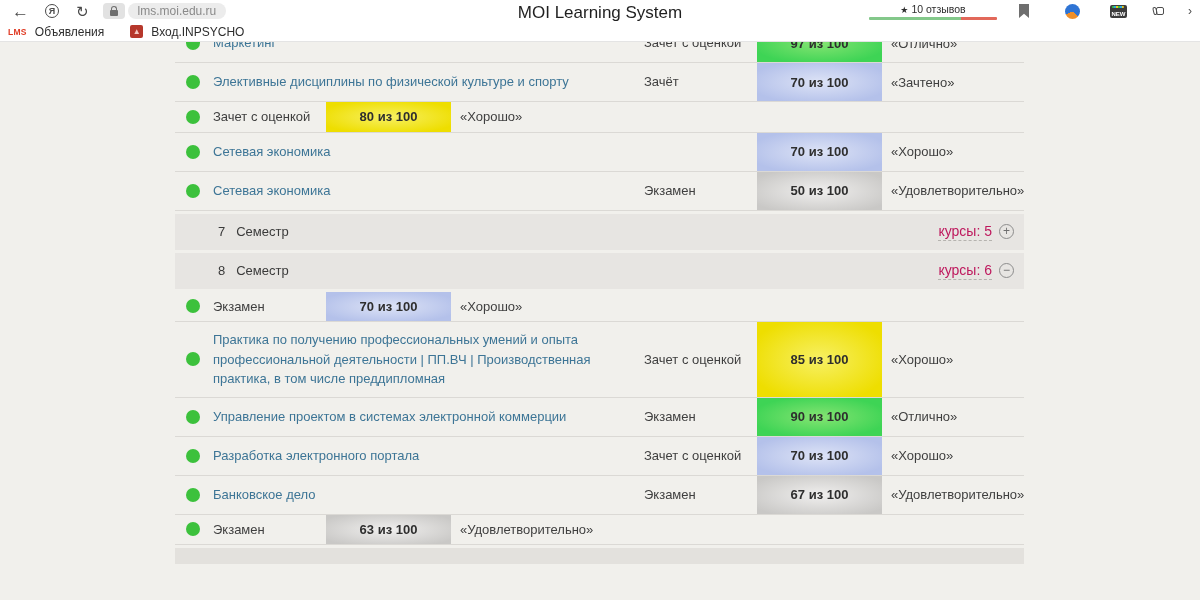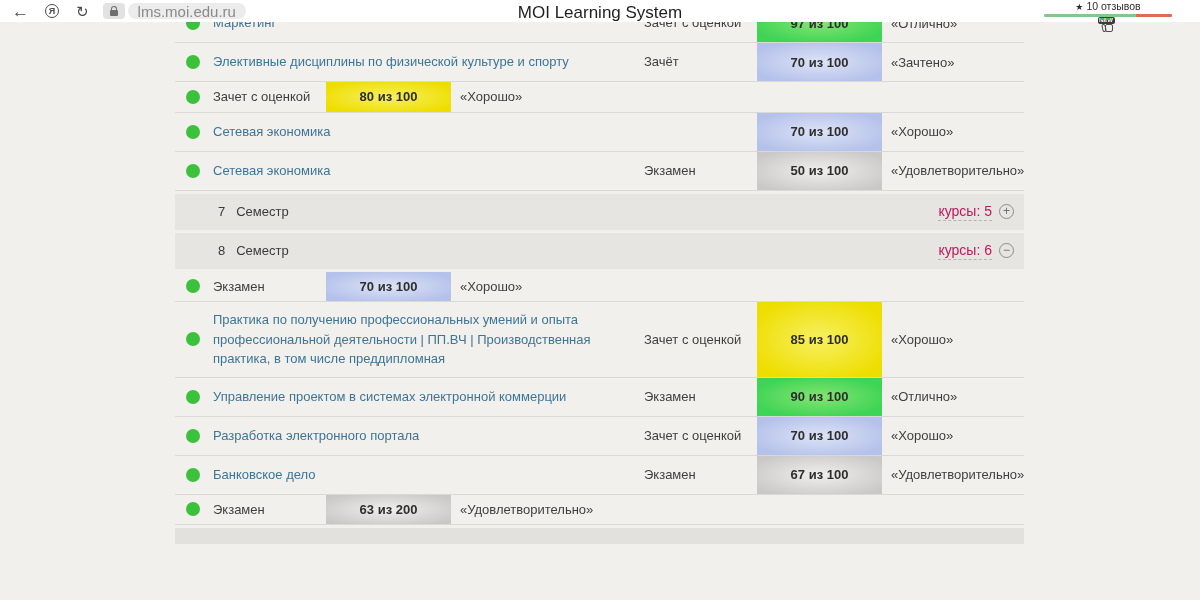--- a/index.html
+++ b/index.html
@@ -9,23 +9,23 @@
 
   
   .toolbar { height:22px; background:#fff; display:flex; align-items:center; padding-left:12px; position:relative; flex:0 0 auto; }
   .tb-btn { color:#4a4a4a; cursor:pointer; display:flex; align-items:center; justify-content:center; }
   .back { font-size:17px; margin-right:16px; line-height:1; }
   .ya-circle { width:14px; height:14px; border:1.4px solid #4a4a4a; border-radius:50%; font-size:9px; font-weight:bold; margin-right:17px; }
   .refresh { font-size:15px; margin-right:14px; line-height:1; }
   .lock-pill { background:#e2e2e2; border-radius:4px; width:22px; height:16px; display:flex; flex-direction:column; align-items:center; justify-content:center; margin-right:3px; cursor:pointer; }
   .lock-shackle { width:6px; height:4px; border:1.5px solid #6e6e6e; border-bottom:none; border-radius:3px 3px 0 0; }
   .lock-body { width:8px; height:6px; background:#6e6e6e; border-radius:1px; }
-  .url-pill { background:#ececec; border-radius:8px; height:16px; padding:0 10px; display:flex; align-items:center; font-size:15px; color:#8a8a8a; cursor:text; }
+  .url-pill { background:#ececec; border-radius:8px; height:16px; padding:0 10px; display:flex; align-items:center; font-size:12px; color:#8a8a8a; cursor:text; }
   .win-title { position:absolute; left:50%; top:3px; transform:translateX(-50%); font-size:17px; color:#1f1f1f; white-space:nowrap; }
-  .tb-right { position:absolute; right:6px; top:0; height:22px; display:flex; align-items:center; gap:0;flex-direction:column; }
+  .tb-right { position:absolute; right:6px; top:0; height:22px; display:flex; align-items:center; gap:0; }
   .rating { display:flex; flex-direction:column; align-items:center; margin-right:22px; cursor:pointer; }
   .rating-text { font-size:10.5px; color:#2e2e2e; white-space:nowrap; }
   .rating-text .star { font-size:9px; margin-right:3px; }
   .rating-bar { width:128px; height:3px; margin-top:2px; display:flex; border-radius:1px; overflow:hidden; }
   .rating-bar .pos { background:#83c88a; }
   .rating-bar .neg { background:#e2685a; flex:1; }
   .ribbon { width:10px; height:14px; background:#6e6e6e; clip-path:polygon(0 0,100% 0,100% 100%,50% 70%,0 100%); margin-right:36px; cursor:pointer; }
   .ext-circle { width:15px; height:15px; border-radius:50%; background:conic-gradient(from 130deg,#ef8f2a 0deg 115deg,#2f74d4 115deg 360deg); margin-right:30px; cursor:pointer; }
   .new-badge { width:17px; height:13px; background:#3c3c3c; border-radius:2px; color:#fff; font-size:6px; font-weight:bold; display:flex; align-items:flex-end; justify-content:center; padding-bottom:1px; position:relative; margin-right:26px; cursor:pointer; }
   .new-badge .confetti { position:absolute; top:1px; left:2px; width:12px; height:2px;
@@ -97,20 +97,30 @@
           <span>NEW</span>
         </span>
       <span class="hand-icon">
         <span class="hand-thumb"></span>
         <span class="hand-fist"></span>
       </span>
       <span class="cut-glyph">›</span>
     </span>
   </div>
 
+  <div class="bookmarks">
+    <span class="bm-item">
+      <span class="bm-fav-lms">LMS</span>
+      <span class="bm-label">Объявления</span>
+    </span>
+    <span class="bm-item">
+      <span class="bm-fav-sq">▲</span>
+      <span class="bm-label">Вход.INPSYCHO</span>
+    </span>
+  </div>
 
   <div class="content">
     <div class="grades" id="grades-table">
   <div class="row course">
     <div class="dot-cell">
             <span class="dot"></span>
           </div>
     <div class="name-cell">Маркетинг</div>
     <div class="type-cell">Зачет с оценкой</div>
     <div class="score-cell green">97 из 100</div>
@@ -220,20 +230,20 @@
     <div class="type-cell">Экзамен</div>
     <div class="score-cell gray">67 из 100</div>
     <div class="grade-cell">«Удовлетворительно»</div>
   </div>
 
   <div class="row course">
     <div class="dot-cell">
             <span class="dot"></span>
           </div>
     <div class="type-cell">Экзамен</div>
-    <div class="score-cell gray">63 из 200</div>
+    <div class="score-cell gray">63 из 100</div>
     <div class="grade-cell">«Удовлетворительно»</div>
   </div>
 <div class="row sem-partial"></div>
       </div>
   </div>
 
 </div>
 
 </body></html>

